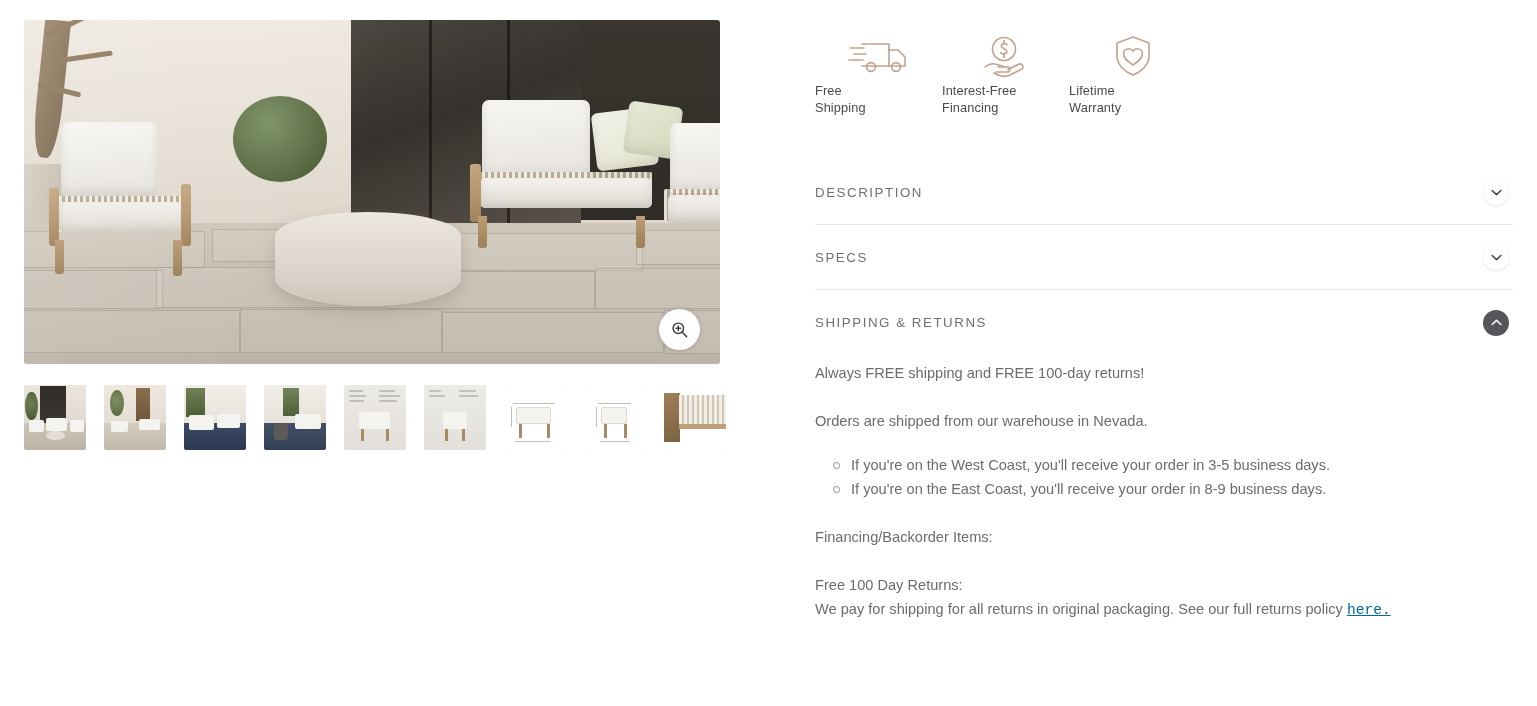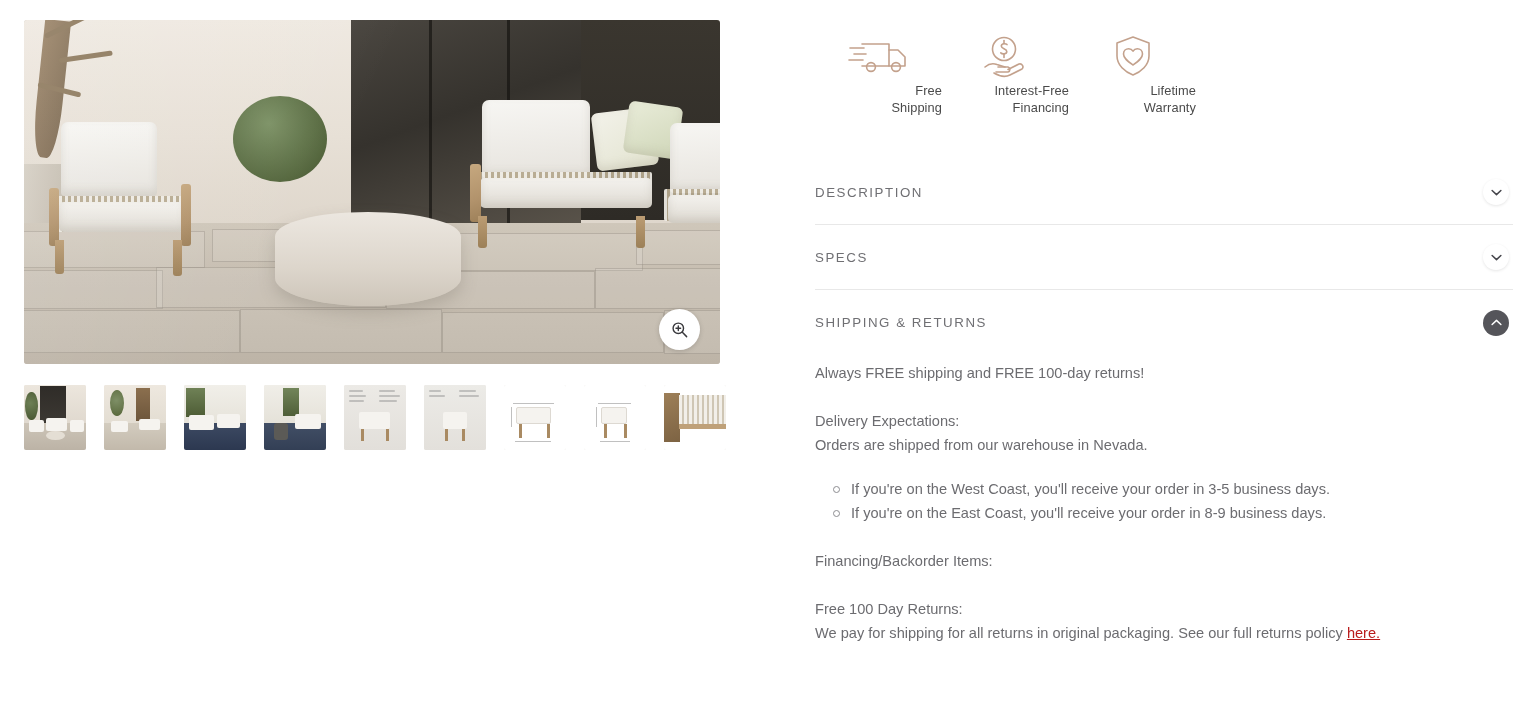--- a/index.html
+++ b/index.html
@@ -150,21 +150,21 @@
   .m-leg   { position:absolute; background:#a98a62; width:3px; }
   .m-line  { position:absolute; background:rgba(140,140,140,.55); height:1px; }
   .m-txt   { position:absolute; background:rgba(150,150,150,.5); height:2px; border-radius:1px; }
 
   
   .info { position:absolute; left:815px; top:0; width:698px; }
 
   .badges {
     display:flex; padding-top:30px; padding-bottom:22px;
   }
-  .badge { width:127px; text-align:right; }
+  .badge { width:127px; text-align:left; }
   .badge-ico { height:52px; display:flex; align-items:center; justify-content:center; }
   .badge-lbl {
     font-size:12.8px; line-height:17px; color:#4a4a4a;
     letter-spacing:.1px;
   }
   .badge-lbl span { display:block; }
 
   .accordion { margin-top:22px; }
   .acc-row {
     position:relative;
@@ -197,21 +197,21 @@
   .acc-list li {
     position:relative; font-size:14.6px; line-height:24px; color:#6c6c70;
     padding-left:18px;
   }
   .acc-list li:before {
     content:""; position:absolute; left:0; top:9px;
     width:5px; height:5px; border-radius:50%;
     border:1px solid #8d8d91;
   }
   .inline-link {
-    color:#b91c1c; text-decoration:underline; cursor:pointer;
+    color:#0369a1; text-decoration:underline; cursor:pointer;font-family:Liberation Mono, monospace;
   }
 </style>
 </head>
 <body>
 
 <div class="page">
 
   <div class="gallery">
 
     <div class="hero">
@@ -470,21 +470,20 @@
         <div class="acc-toggle active">
           <svg width="11" height="7" viewBox="0 0 12 8" fill="none" stroke="#ffffff" stroke-width="1.7" stroke-linecap="round" stroke-linejoin="round">
             <polyline points="1,6.2 6,1.6 11,6.2"></polyline>
           </svg>
         </div>
       </div>
 
       <div class="acc-body">
         <p>Always FREE shipping and FREE 100-day returns!</p>
         <div class="p-gap"></div>
-        <p class="strongish">Delivery Expectations:</p>
         <p>Orders are shipped from our warehouse in Nevada.</p>
         <div class="p-gap-sm"></div>
         <ul class="acc-list">
           <li>If you're on the West Coast, you'll receive your order in 3-5 business days.</li>
           <li>If you're on the East Coast, you'll receive your order in 8-9 business days.</li>
         </ul>
         <div class="p-gap"></div>
         <p class="strongish">Financing/Backorder Items:</p>
         <div class="p-gap"></div>
         <p class="strongish">Free 100 Day Returns:</p>

